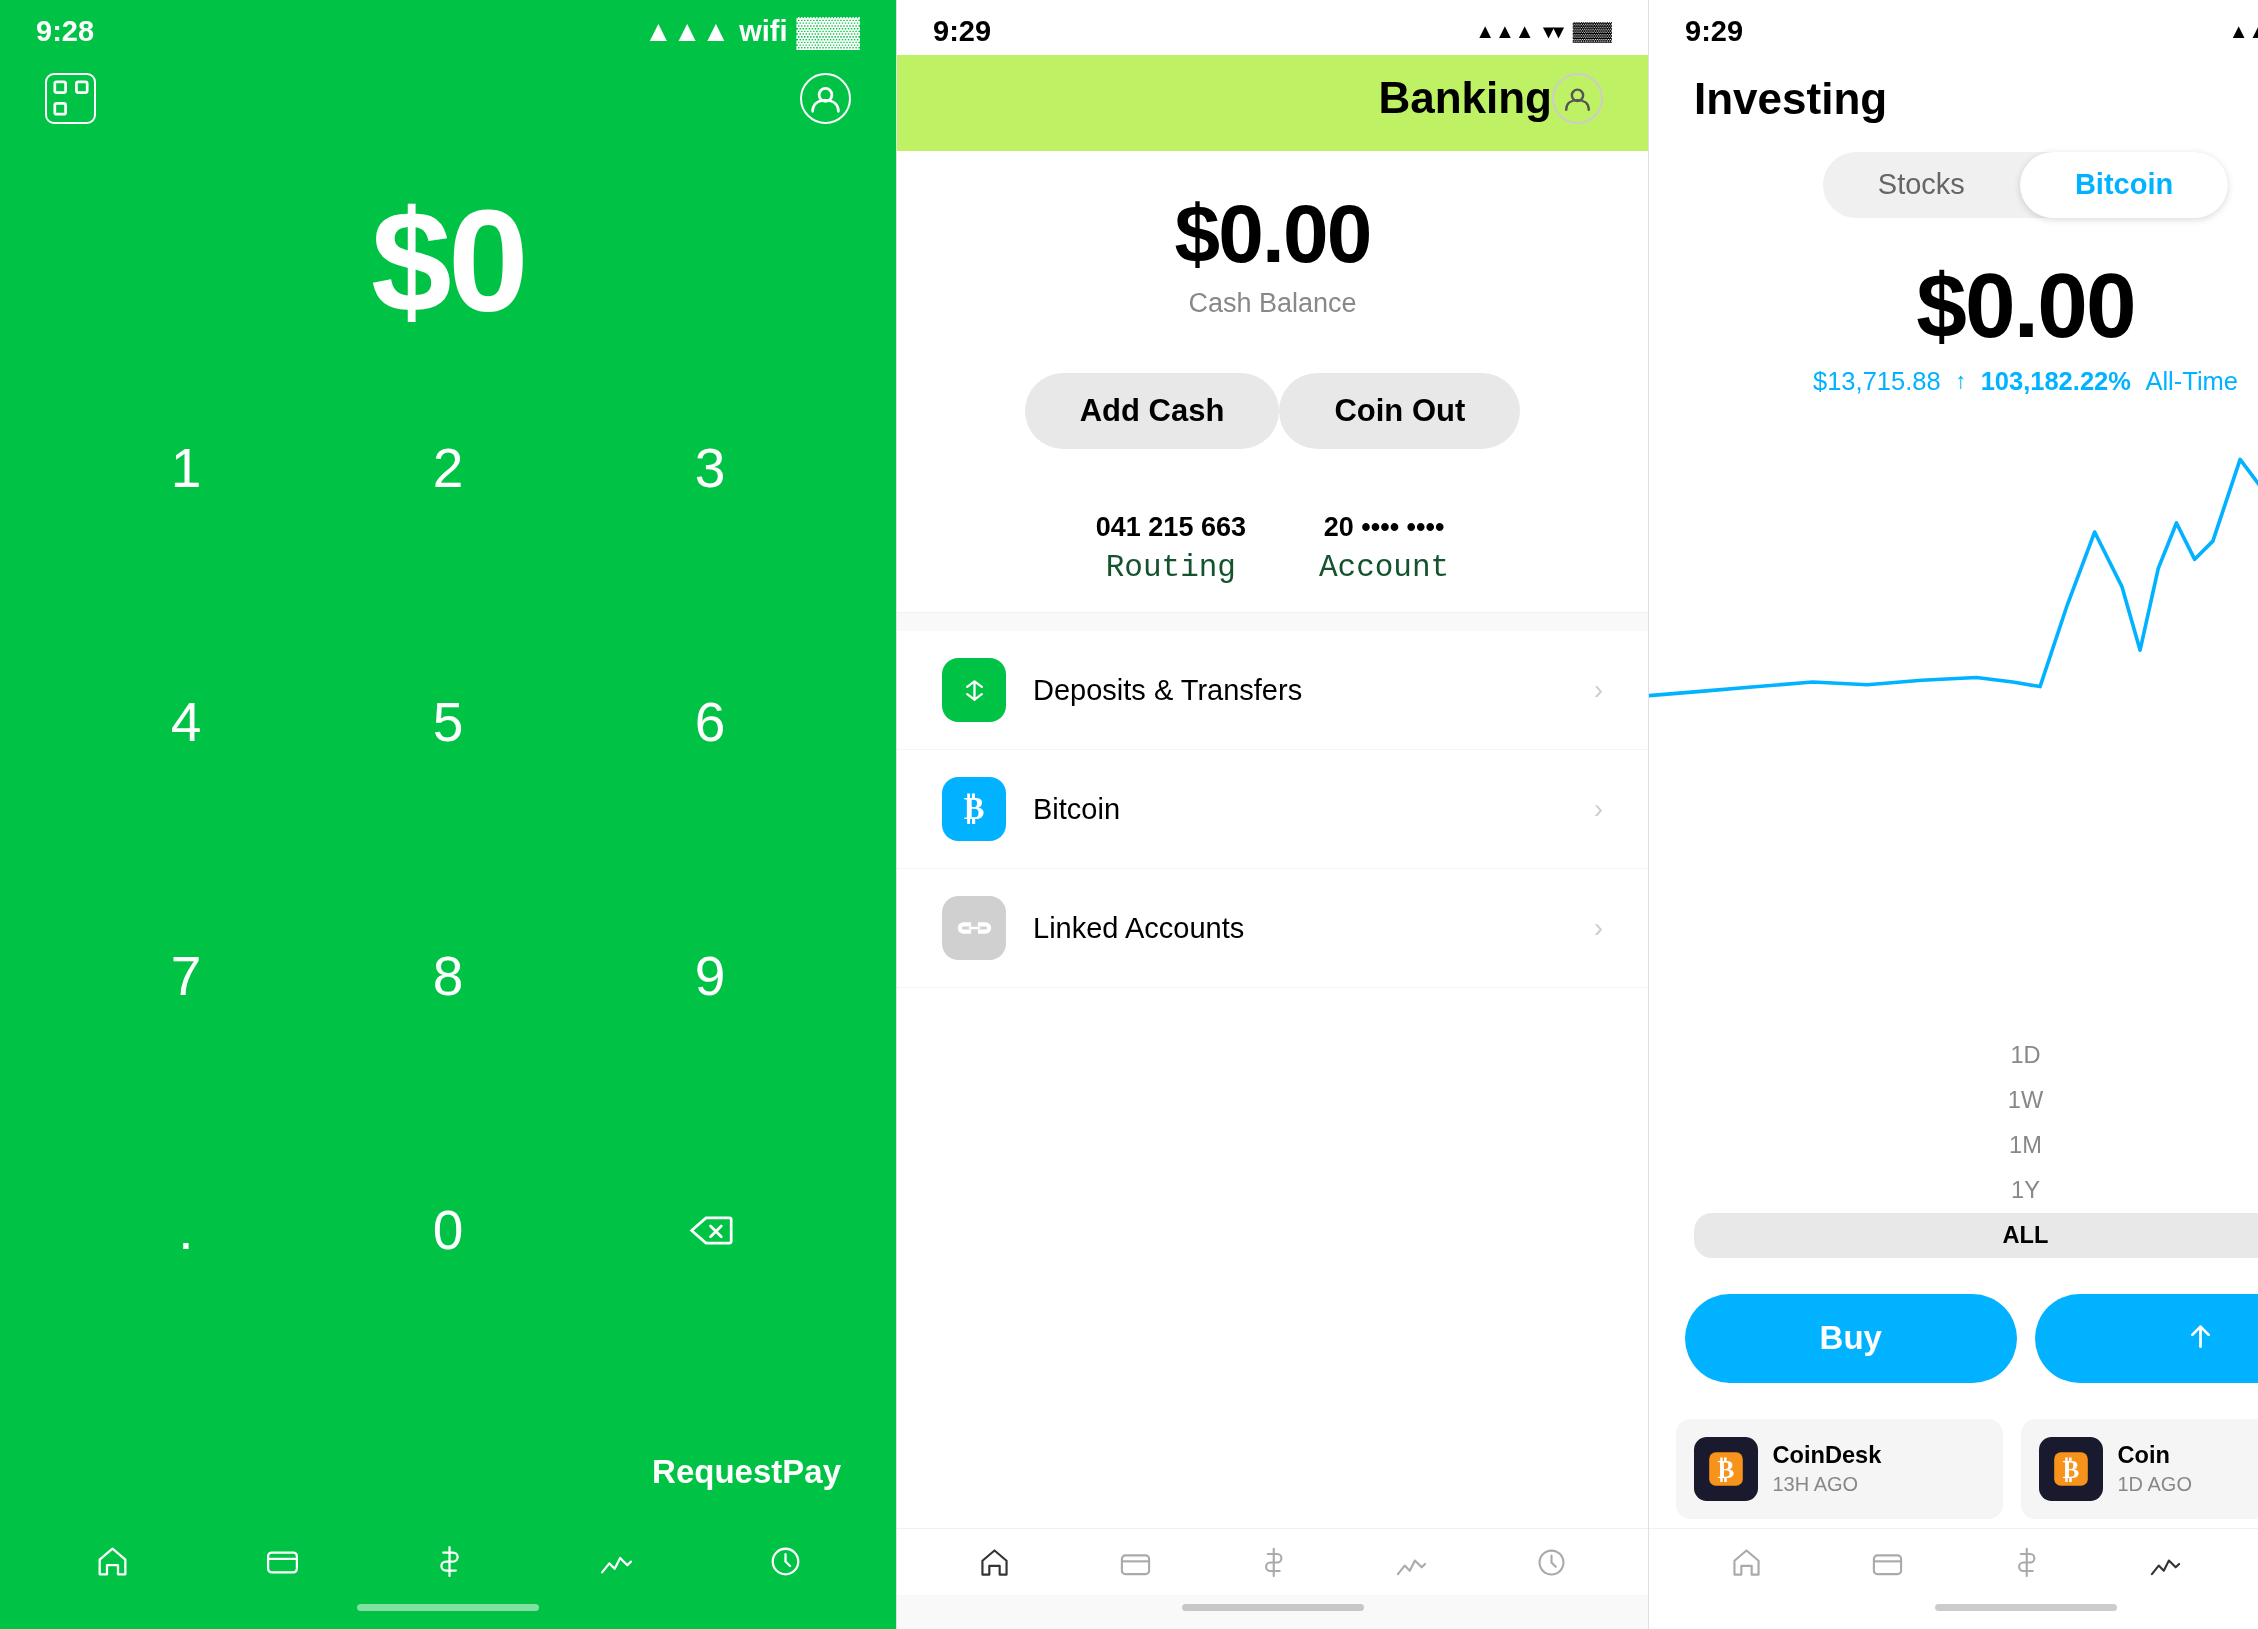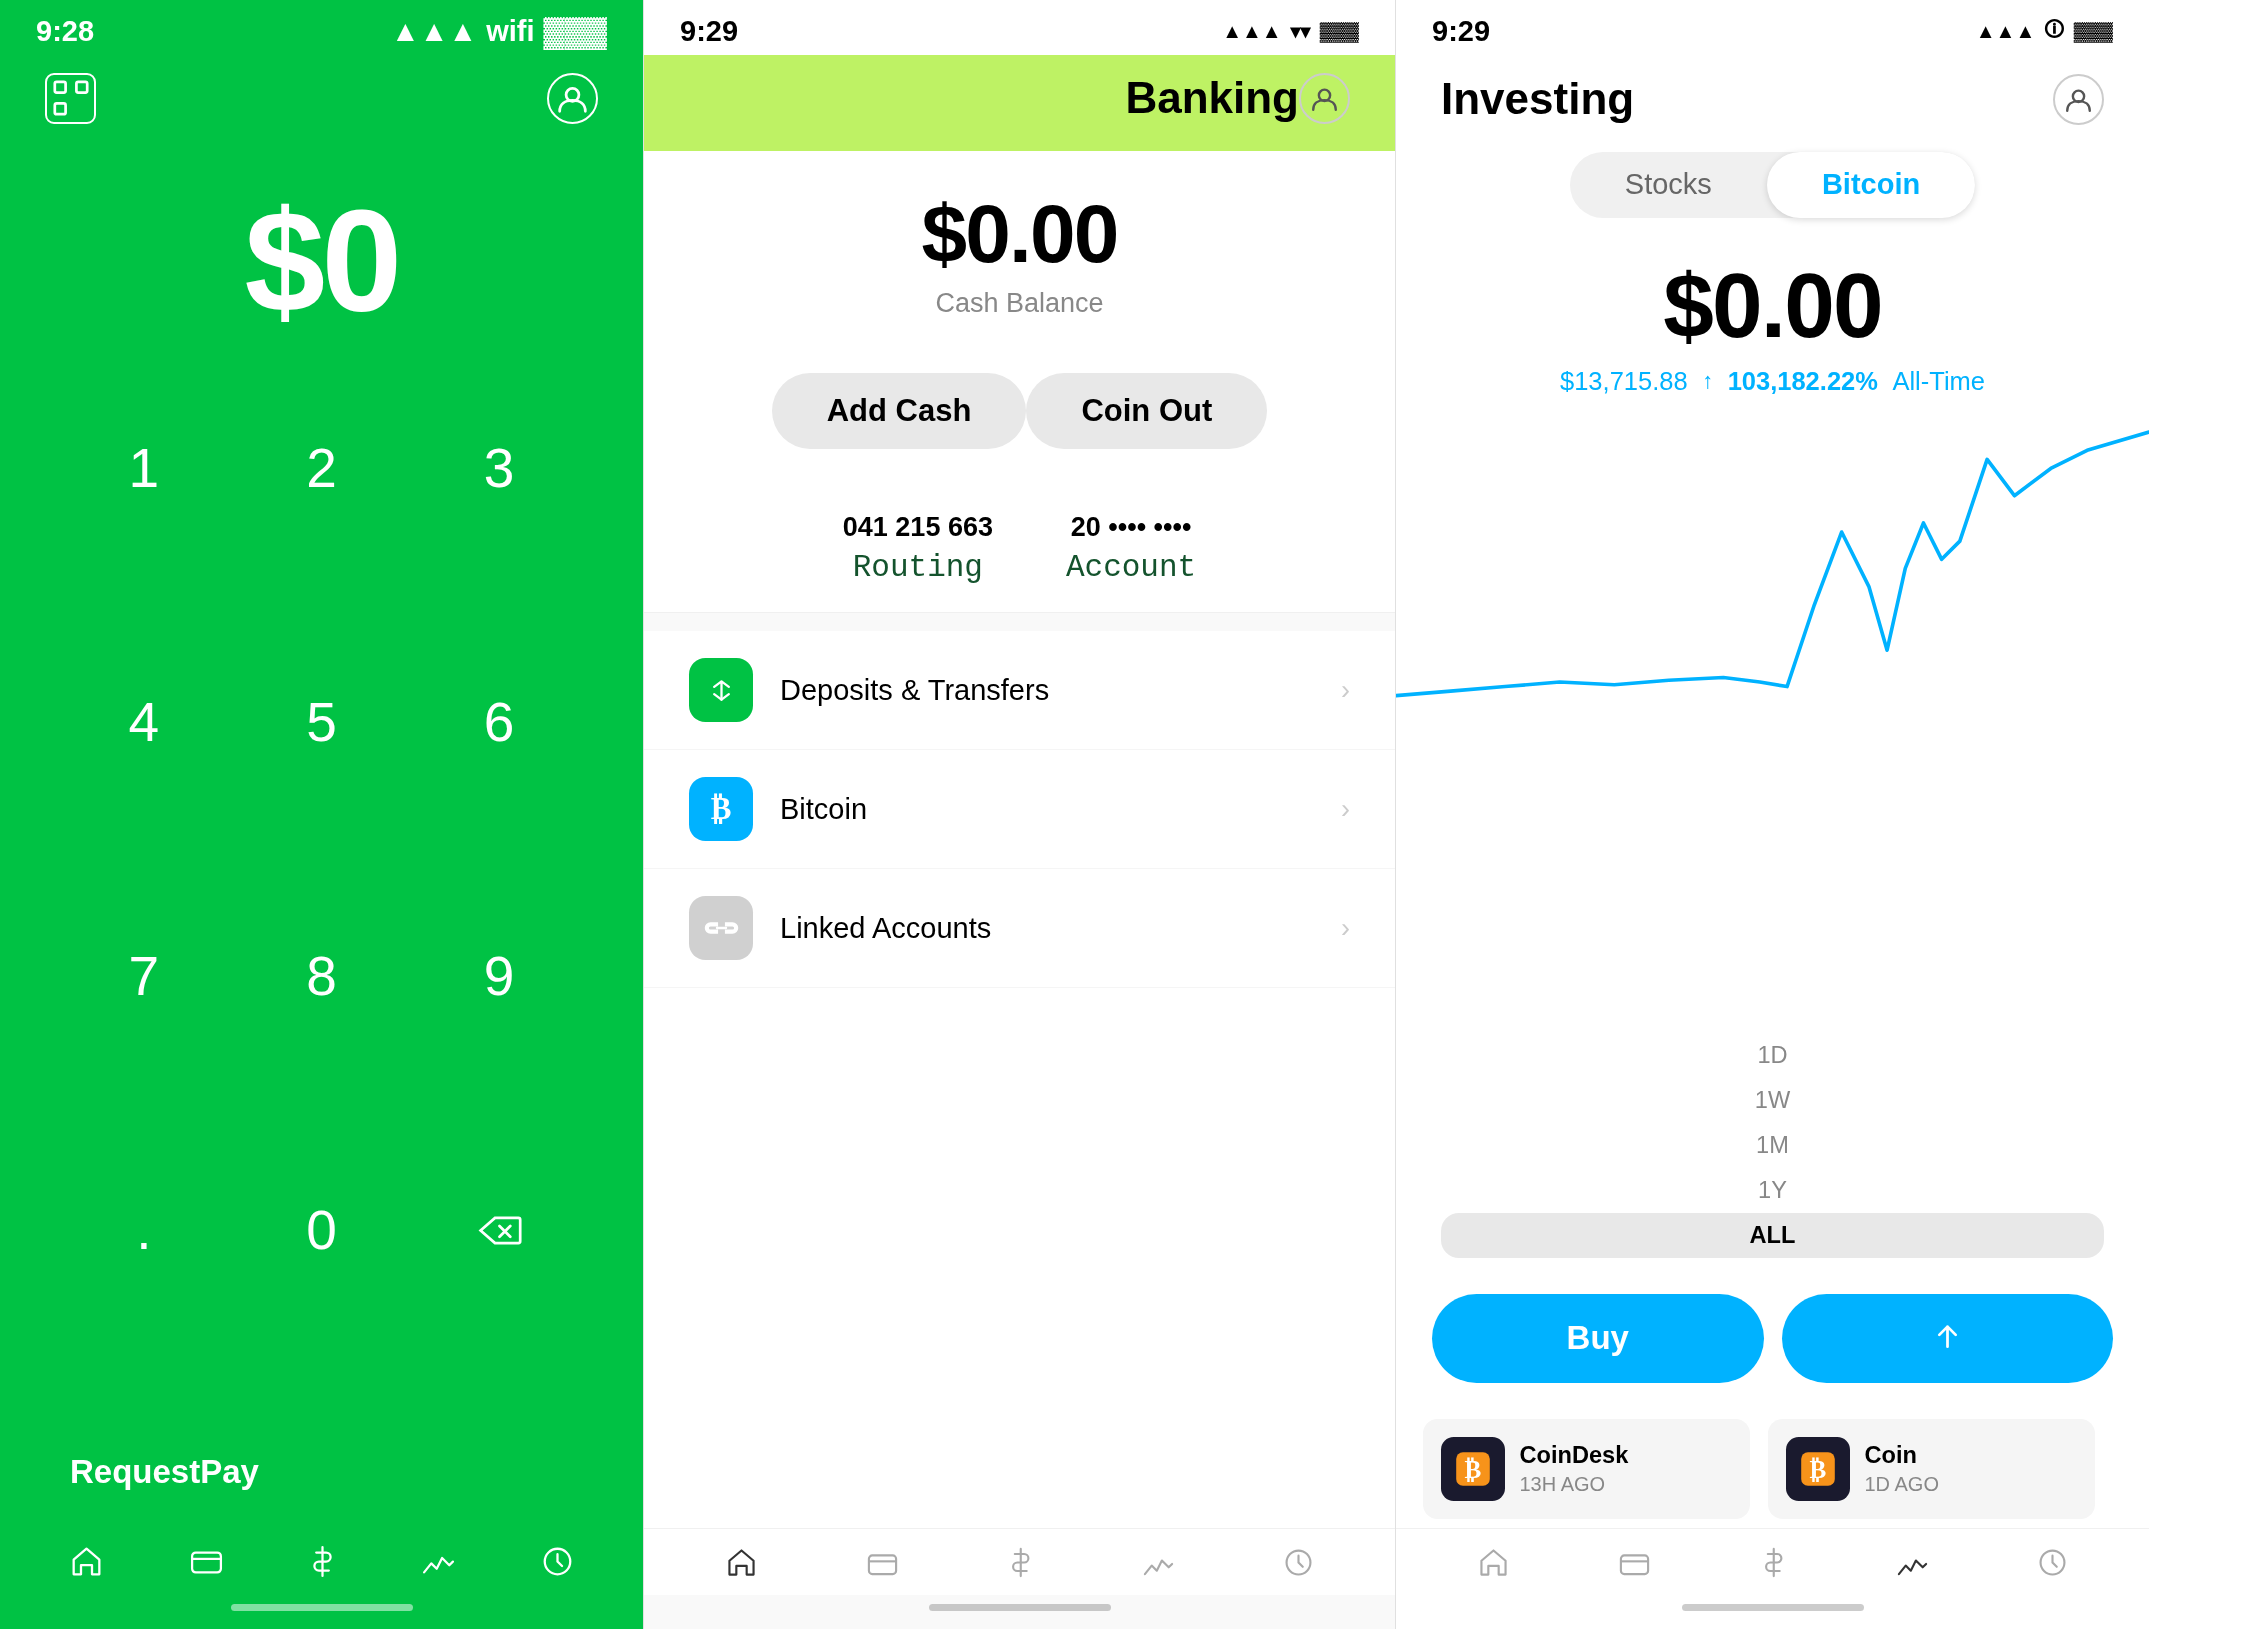--- a/index.html
+++ b/index.html
@@ -7,21 +7,21 @@
       display: flex;
       width: 2258px;
       height: 1629px;
       font-family: -apple-system, 'SF Pro Display', 'Helvetica Neue', Arial, sans-serif;
       background: #fff;
       overflow: hidden;
     }
 
     
     .screen-1 {
-      width: 643px;
+      width: 896px;
       height: 1629px;
       background: #00c244;
       display: flex;
       flex-direction: column;
       position: relative;
       flex-shrink: 0;
     }
 
     .status-bar {
       display: flex;
@@ -85,22 +85,22 @@
       justify-content: center;
       height: 100px;
       color: white;
       font-size: 55px;
       font-weight: 400;
       cursor: pointer;
     }
 
     .action-row {
       display: flex;
-      justify-content: flex-start;
-      padding: 18px 70px 36px;
+      justify-content: flex-end;
+      padding: 18px 55px 36px;
     }
     .action-btn {
       color: white;
       font-size: 33px;
       font-weight: 600;
       background: none;
       border: none;
       cursor: pointer;
     }
 

